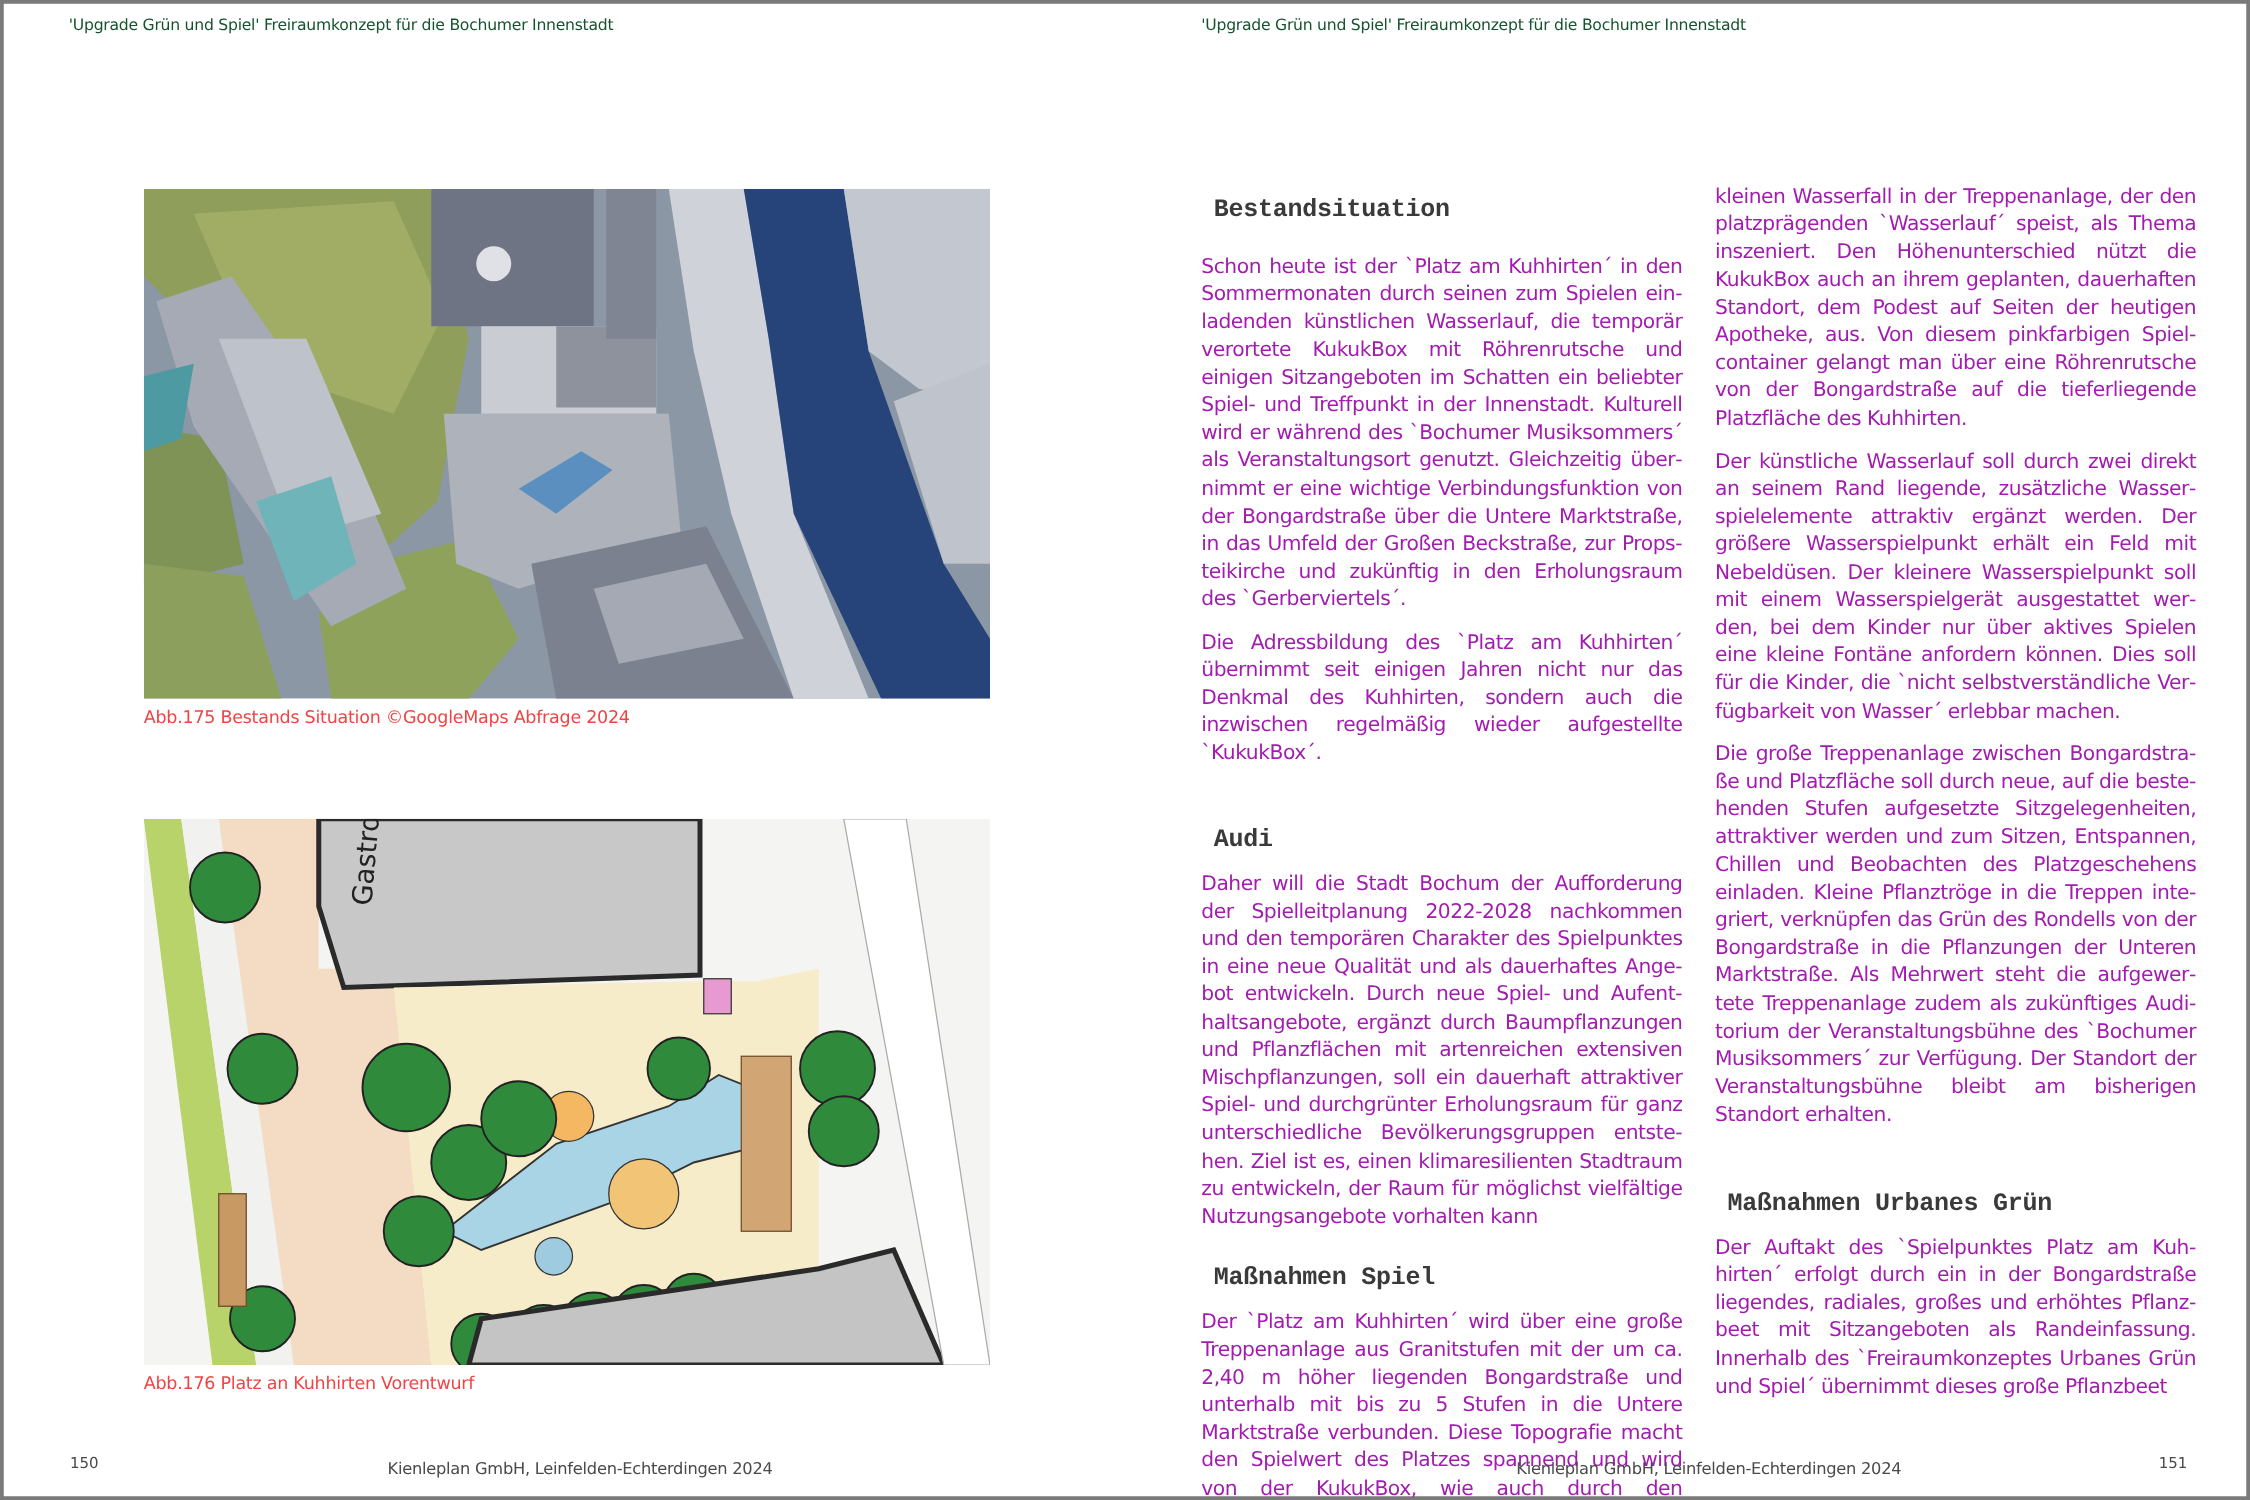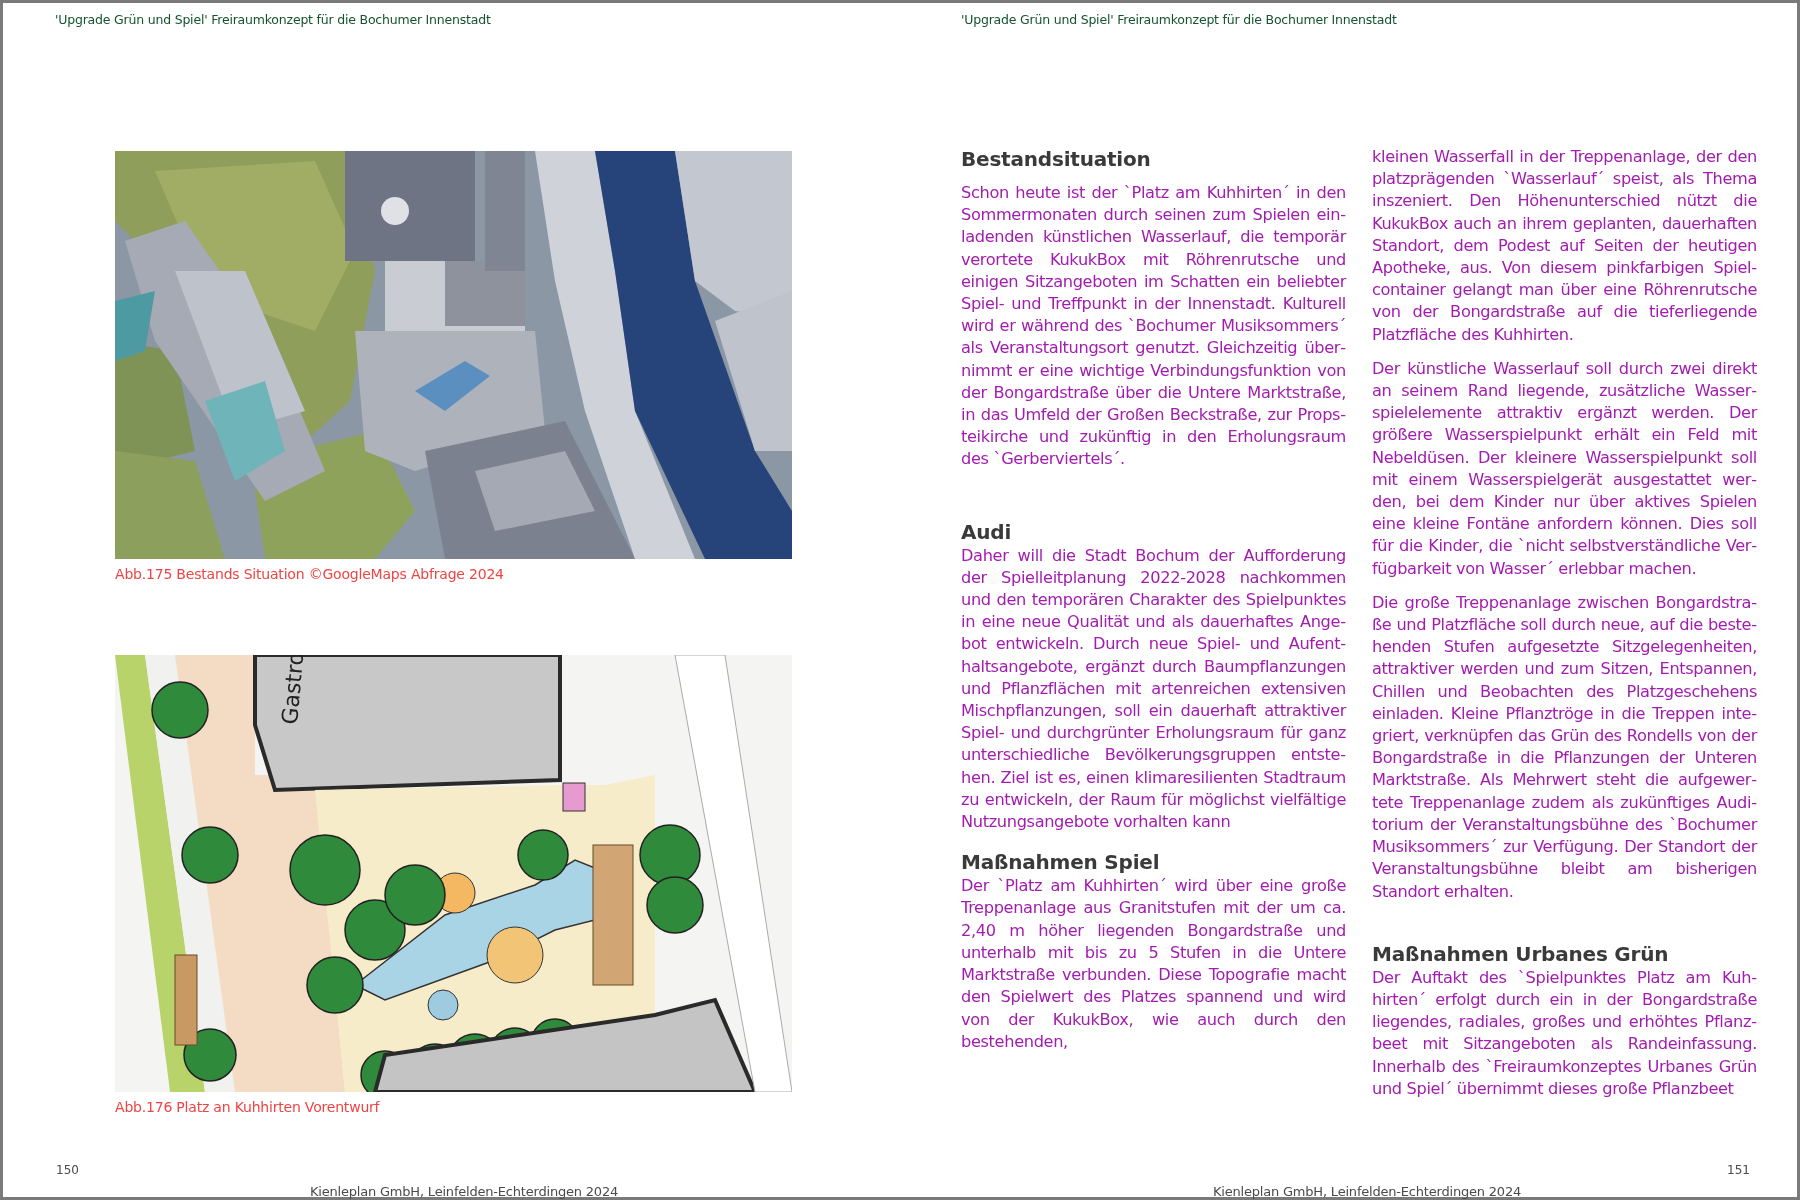--- a/index.html
+++ b/index.html
@@ -3,29 +3,29 @@
   <meta charset="utf-8">
   <style>
     html, body { margin: 0; padding: 0; }
     body {
       width: 1800px; height: 1200px; position: relative; overflow: hidden;
       background: #ffffff; font-family: "DejaVu Sans", "Liberation Sans", sans-serif; color: #3c3c3c;
     }
     .frame { position: absolute; left: 0; top: 0; width: 1800px; height: 1200px; box-sizing: border-box;
       border: 3px solid #7a7a7a; border-top-width: 3px; pointer-events: none; }
     .running-header { position: absolute; top: 12px; font-size: 12.5px; color: #14532d; letter-spacing: -0.2px; white-space: nowrap; }
-    .footer-text { position: absolute; top: 1168px; font-size: 13px; color: #4a4a4a; letter-spacing: -0.2px; white-space: nowrap; margin-top: 16px; }
+    .footer-text { position: absolute; top: 1168px; font-size: 13px; color: #4a4a4a; letter-spacing: -0.2px; white-space: nowrap; }
     .page-num { position: absolute; top: 1163px; font-size: 12px; color: #4a4a4a; }
 
     .figure { position: absolute; overflow: hidden; }
     .figure svg { display: block; width: 100%; height: 100%; }
     .caption { position: absolute; font-size: 14px; color: #ef4444; white-space: nowrap; letter-spacing: -0.2px; }
 
     .col { position: absolute; width: 385px; }
-    .col h2 { margin: 0; font-size: 20px; font-weight: bold; color: #3a3a3a; line-height: 26px; letter-spacing: -0.2px; }
+    .col h2 { margin: 10px; font-size: 20px; font-weight: bold; color: #3a3a3a; line-height: 26px; letter-spacing: -0.2px; font-family: Liberation Mono, monospace; }
     .col p { margin: 0; font-size: 16.2px; line-height: 22.2px; text-align: justify; color: #a21caf; letter-spacing: -0.35px; hyphens: manual; }
     .gap-s { height: 12px; }
   </style>
 </head>
 <body>
 
 <div class="frame"></div>
 
 <div class="running-header" style="left:55px;">'Upgrade Grün und Spiel' Freiraumkonzept für die Bochumer Innenstadt</div>
 
@@ -118,20 +118,21 @@
 <div class="page-num" style="left:56px;">150</div>
 <div class="footer-text" style="left:310px;">Kienleplan GmbH, Leinfelden-Echterdingen 2024</div>
 
 <div class="running-header" style="left:961px;">'Upgrade Grün und Spiel' Freiraumkonzept für die Bochumer Innenstadt</div>
 
 <div class="col" style="left:961px; top:146px;">
   <h2>Bestandsituation</h2>
   <div style="height:10px"></div>
   <p>Schon heute ist der `Platz am Kuhhirten´ in den Sommermonaten durch seinen zum Spielen ein­ladenden künstlichen Wasserlauf, die temporär verortete KukukBox mit Röhrenrutsche und einigen Sitzangeboten im Schatten ein beliebter Spiel- und Treffpunkt in der Innenstadt. Kulturell wird er während des `Bochumer Musiksommers´ als Veranstaltungsort genutzt. Gleichzeitig über­nimmt er eine wichtige Verbindungsfunktion von der Bongardstraße über die Untere Marktstraße, in das Umfeld der Großen Beckstraße, zur Props­teikirche und zukünftig in den Erholungsraum des `Gerberviertels´.</p>
   <div class="gap-s"></div>
+  <p>Die Adressbildung des `Platz am Kuhhirten´ über­nimmt seit einigen Jahren nicht nur das Denkmal des Kuhhirten, sondern auch die inzwischen regelmäßig wieder aufgestellte `KukukBox´.</p>
   <div style="height:36px"></div>
   <h2>Audi</h2>
   <p>Daher will die Stadt Bochum der Aufforderung der Spielleitplanung 2022-2028 nachkommen und den temporären Charakter des Spielpunktes in eine neue Qualität und als dauerhaftes Ange­bot entwickeln. Durch neue Spiel- und Aufent­haltsangebote, ergänzt durch Baumpflanzungen und Pflanzflächen mit artenreichen extensiven Mischpflanzungen, soll ein dauerhaft attraktiver Spiel- und durchgrünter Erholungsraum für ganz unterschiedliche Bevölkerungsgruppen entste­hen. Ziel ist es, einen klimaresilienten Stadtraum zu entwickeln, der Raum für möglichst vielfältige Nutzungsangebote vorhalten kann</p>
   <div style="height:16px"></div>
   <h2>Maßnahmen Spiel</h2>
   <p>Der `Platz am Kuhhirten´ wird über eine große Treppenanlage aus Granitstufen mit der um ca. 2,40 m höher liegenden Bongardstraße und unterhalb mit bis zu 5 Stufen in die Untere Marktstraße verbunden. Diese Topografie macht den Spielwert des Platzes spannend und wird von der KukukBox, wie auch durch den bestehenden,</p>
 </div>
 
 <div class="col" style="left:1372px; top:146px;">
   <p>kleinen Wasserfall in der Treppenanlage, der den platzprägenden `Wasserlauf´ speist, als Thema inszeniert. Den Höhenunterschied nützt die KukukBox auch an ihrem geplanten, dauerhaften Standort, dem Podest auf Seiten der heutigen Apotheke, aus. Von diesem pinkfarbigen Spiel­container gelangt man über eine Röhrenrutsche von der Bongardstraße auf die tieferliegende Platzfläche des Kuhhirten.</p>

